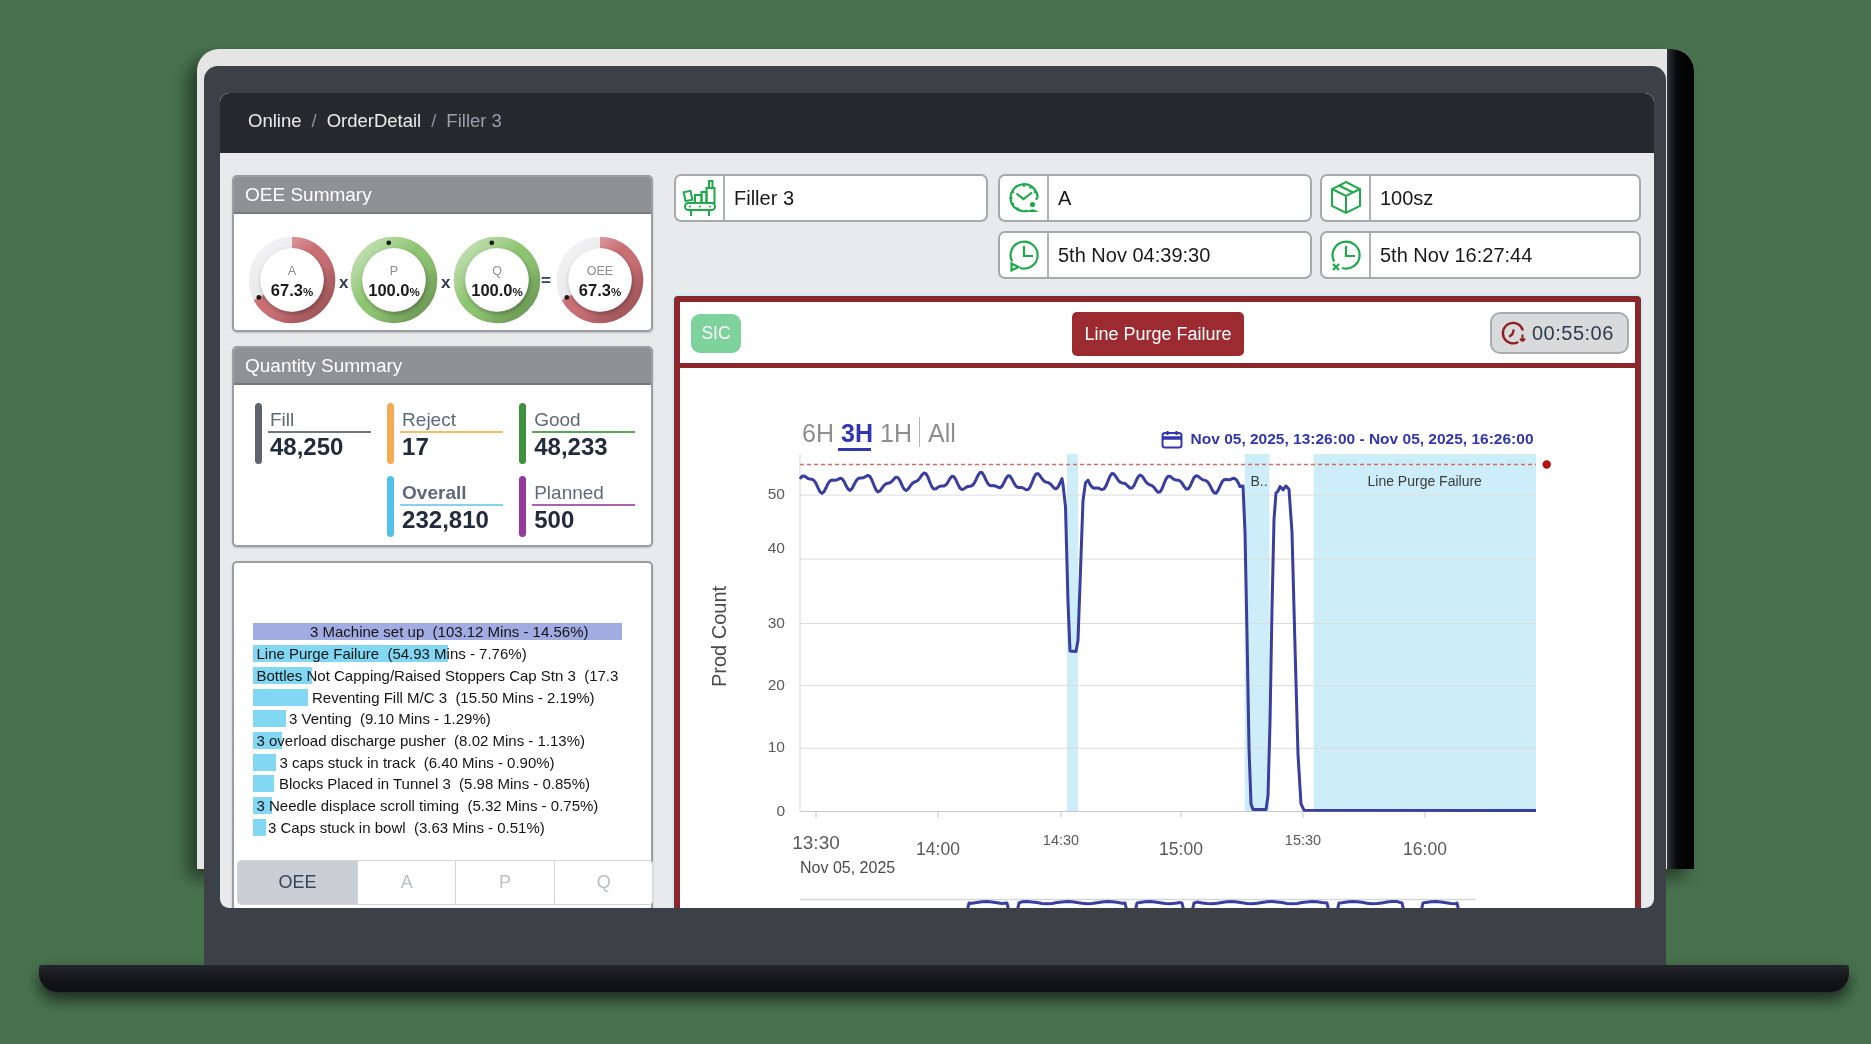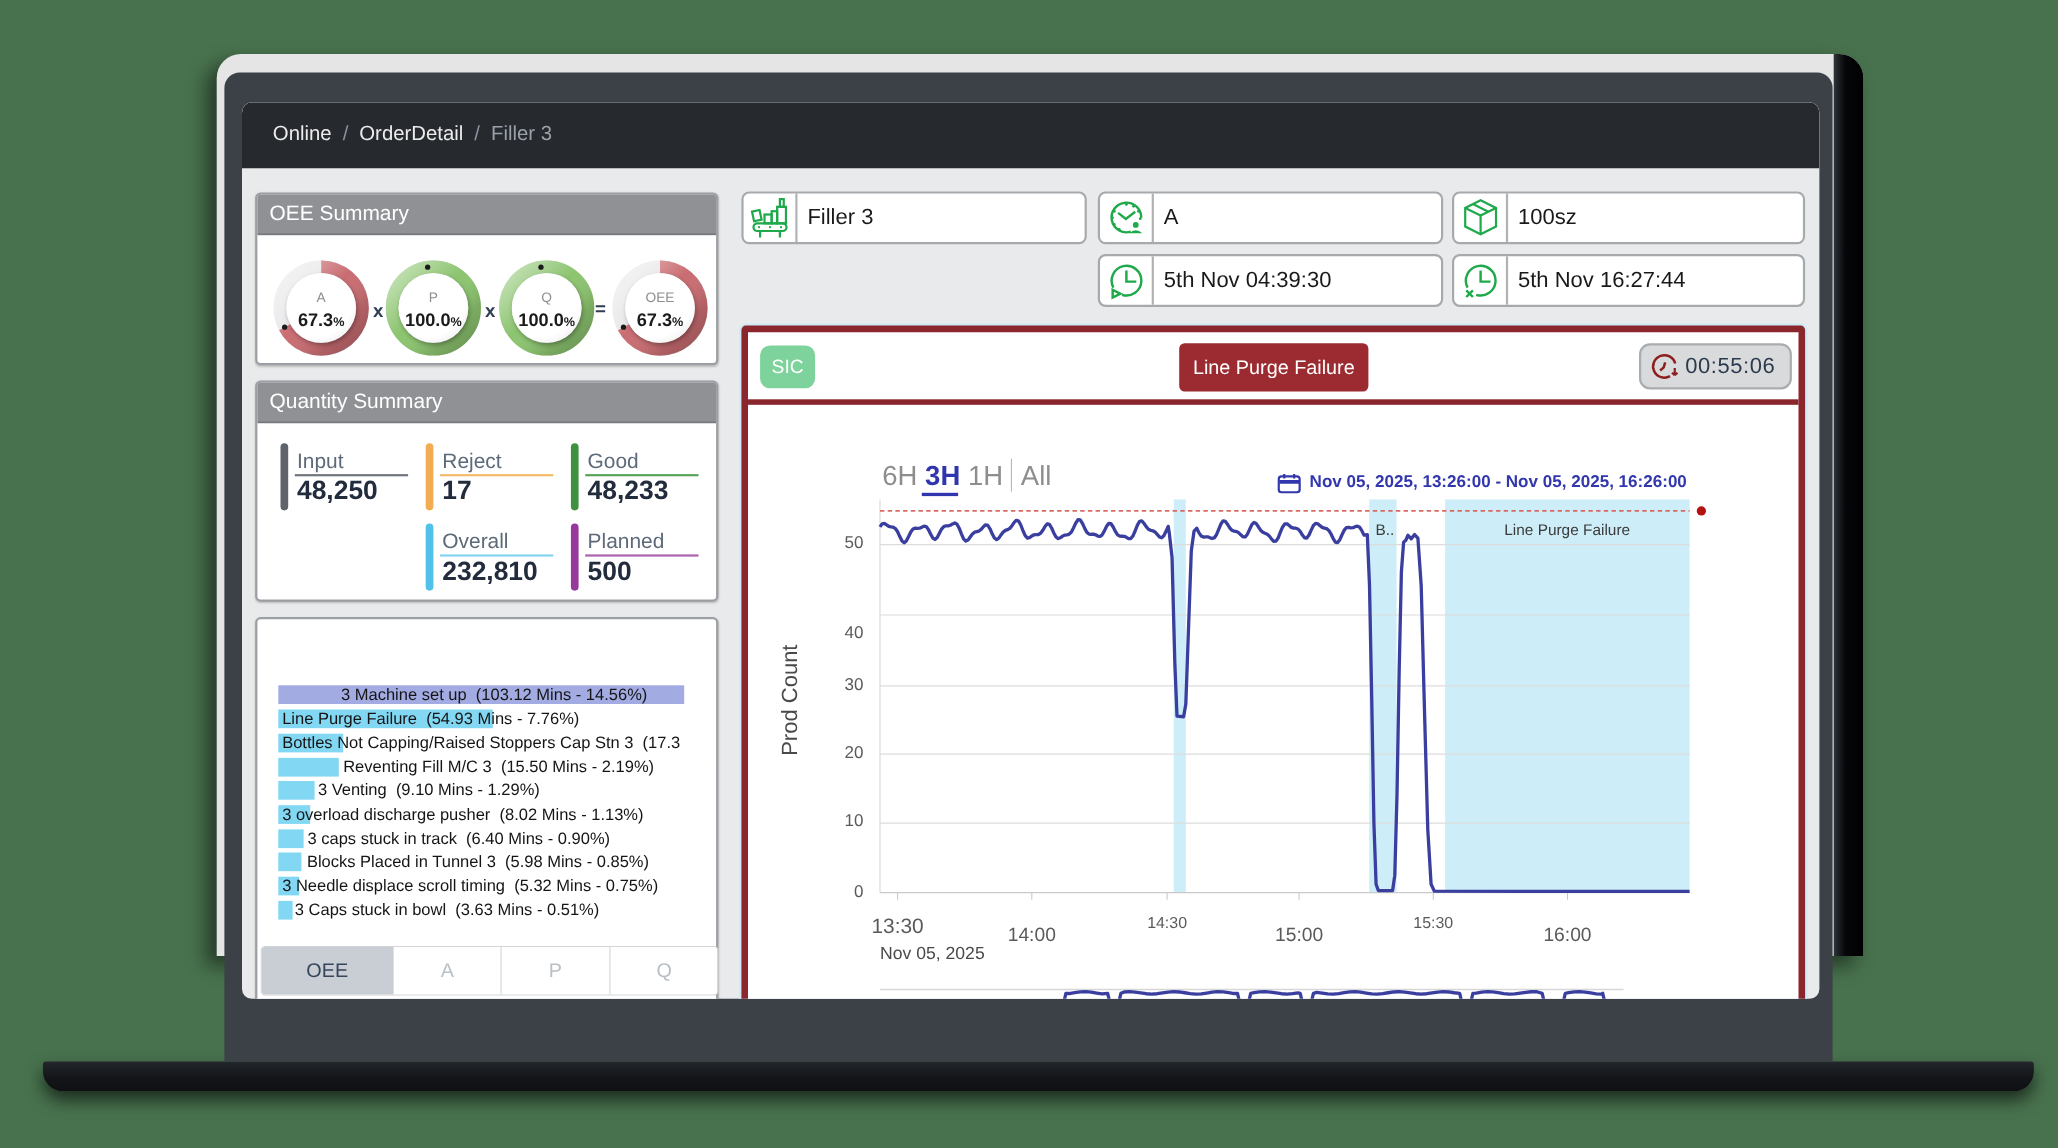--- a/index.html
+++ b/index.html
@@ -133,33 +133,33 @@
 <text x="46" y="41" text-anchor="middle" font-size="12.5" fill="#8e8e8e">OEE</text>
 <text x="46" y="62" text-anchor="middle" font-size="16.5" font-weight="bold" fill="#1b1b1b">67.3<tspan font-size="11.5">%</tspan></text>
 </svg>
       <div class="abs opsym" style="left:105px;top:96px;">x</div>
       <div class="abs opsym" style="left:207px;top:96px;">x</div>
       <div class="abs opsym" style="left:307px;top:94px;">=</div>
     </div>
     <div id="p2" class="panel abs">
       <div class="phead">Quantity Summary</div>
       <div class="abs qbar" style="left:20.6px;top:55.3px;background:#5f646b"></div>
-        <div class="abs qlabel" style="left:36.0px;top:61.3px;">Input</div>
+        <div class="abs qlabel" style="left:36.0px;top:61.3px;">Fill</div>
         <div class="abs qline" style="left:34.0px;top:83.3px;background:#70767d"></div>
         <div class="abs qval" style="left:36.0px;top:85.3px;">48,250</div>
         <div class="abs qbar" style="left:152.7px;top:55.3px;background:#f3ac52"></div>
         <div class="abs qlabel" style="left:168.1px;top:61.3px;">Reject</div>
         <div class="abs qline" style="left:166.1px;top:83.3px;background:#f5bb6b"></div>
         <div class="abs qval" style="left:168.1px;top:85.3px;">17</div>
         <div class="abs qbar" style="left:284.8px;top:55.3px;background:#3f9140"></div>
         <div class="abs qlabel" style="left:300.2px;top:61.3px;">Good</div>
         <div class="abs qline" style="left:298.2px;top:83.3px;background:#5aa35a"></div>
         <div class="abs qval" style="left:300.2px;top:85.3px;">48,233</div>
         <div class="abs qbar" style="left:152.7px;top:128px;background:#52c1e9"></div>
-        <div class="abs qlabel" style="left:168.1px;top:134px;">Overall</div>
+        <div class="abs qlabel" style="left:168.1px;top:134px;font-weight:bold;">Overall</div>
         <div class="abs qline" style="left:166.1px;top:156px;background:#83d2ef"></div>
         <div class="abs qval" style="left:168.1px;top:158px;">232,810</div>
         <div class="abs qbar" style="left:284.8px;top:128px;background:#97389c"></div>
         <div class="abs qlabel" style="left:300.2px;top:134px;">Planned</div>
         <div class="abs qline" style="left:298.2px;top:156px;background:#ab62af"></div>
         <div class="abs qval" style="left:300.2px;top:158px;">500</div>
     </div>
     <div id="p3" class="panel abs">
       <div class="lbar" style="left:19px;top:59.8px;width:369px;background:#a3abe3"></div>
 <div class="ltxt" style="left:76px;top:59.8px;">3 Machine set up  (103.12 Mins - 14.56%)</div>
@@ -303,21 +303,21 @@
         <svg class="abs" style="left:480.5px;top:128px" width="22" height="19" viewBox="0 0 22 19" fill="none" stroke="#3237ad" stroke-width="2">
           <rect x="1.5" y="3" width="19" height="14.5" rx="2.5"></rect>
           <line x1="6.5" y1="1" x2="6.5" y2="5"></line>
           <line x1="15.5" y1="1" x2="15.5" y2="5"></line>
           <line x1="2" y1="8" x2="20" y2="8" stroke-width="3.5"></line>
         </svg>
         <div class="abs" style="right:101.5px;top:127.5px;font-size:15.5px;font-weight:bold;color:#3237ad;white-space:pre;">Nov 05, 2025, 13:26:00 - Nov 05, 2025, 16:26:00</div>
         <div class="chartlbl" style="left:570.5px;top:170.8px;">B..</div>
         <div class="chartlbl" style="left:633.7px;top:170.8px;width:222px;text-align:center;">Line Purge Failure</div>
         <div class="ax" style="left:40px;top:183.1px;width:65px;text-align:right;">50</div>
-        <div class="ax" style="left:40px;top:265px;width:65px;text-align:right;">40</div>
+        <div class="ax" style="left:40px;top:237px;width:65px;text-align:right;">40</div>
         <div class="ax" style="left:40px;top:311.5px;width:65px;text-align:right;">30</div>
         <div class="ax" style="left:40px;top:373.6px;width:65px;text-align:right;">20</div>
         <div class="ax" style="left:40px;top:436.3px;width:65px;text-align:right;">10</div>
         <div class="ax" style="left:40px;top:499.5px;width:65px;text-align:right;">0</div>
         <div class="ax" style="left:-21px;top:323px;width:120px;text-align:center;font-size:20px;color:#4a4a4a;transform:rotate(-90deg);transform-origin:center;">Prod Count</div>
         <div class="ax" style="left:96px;top:529.5px;width:80px;text-align:center;font-size:19px;">13:30</div>
         <div class="ax" style="left:341px;top:529.5px;width:80px;text-align:center;font-size:14.5px;">14:30</div>
         <div class="ax" style="left:583px;top:529.5px;width:80px;text-align:center;font-size:14.5px;">15:30</div>
         <div class="ax" style="left:218px;top:537px;width:80px;text-align:center;font-size:17.5px;">14:00</div>
         <div class="ax" style="left:461px;top:537px;width:80px;text-align:center;font-size:17.5px;">15:00</div>

